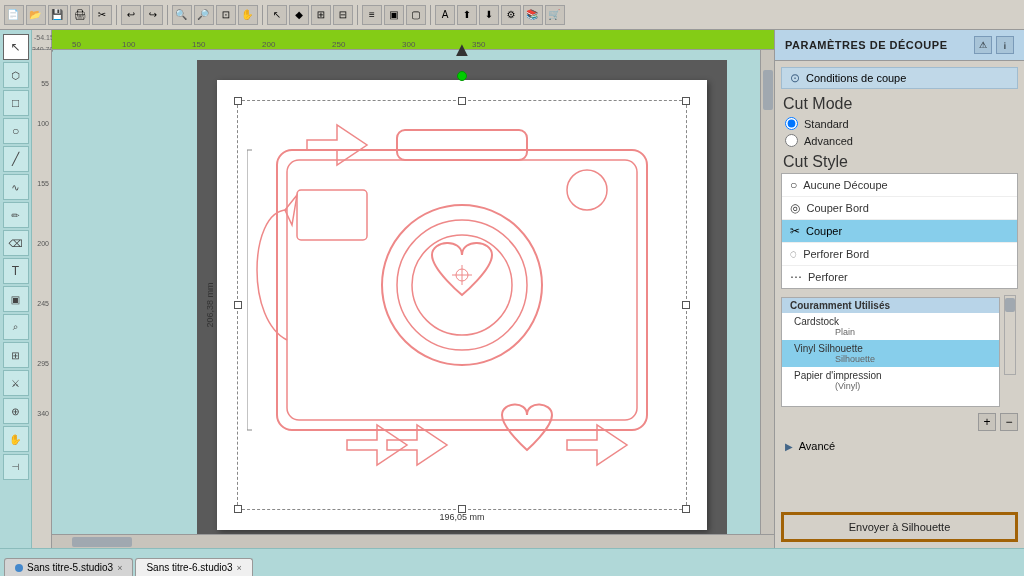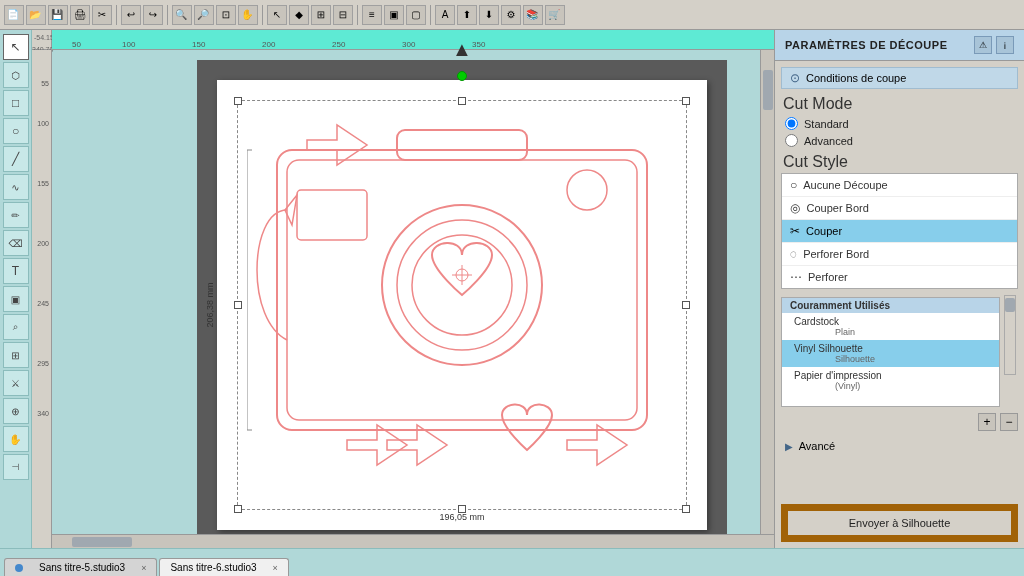--- a/index.html
+++ b/index.html
@@ -36,21 +36,21 @@
     .tool-btn.active { background: #fff; border-color: #666; }
 
     
     #canvas-area {
       flex: 1; background: #b0d8d8; position: relative; overflow: hidden;
     }
 
     
     #ruler-top {
       position: absolute; top: 0; left: 20px; right: 0; height: 20px;
-      background: #5eead4; border-bottom: 1px solid #999;
+      background: #84cc16; border-bottom: 1px solid #999;
       display: flex; align-items: flex-end;
     }
     #ruler-left {
       position: absolute; top: 20px; left: 0; width: 20px; bottom: 0;
       background: #d4d0c8; border-right: 1px solid #999;
     }
     #ruler-corner {
       position: absolute; top: 0; left: 0; width: 20px; height: 20px;
       background: #d4d0c8; border-right: 1px solid #999; border-bottom: 1px solid #999;
     }
@@ -151,21 +151,21 @@
       display: flex; align-items: flex-start; justify-content: center; padding-top: 2px;
     }
     .mat-scrollbar-thumb { width: 10px; height: 14px; background: #a0a8b0; border-radius: 2px; }
 
     .avance-row {
       display: flex; align-items: center; gap: 6px; padding: 3px 4px; cursor: pointer;
     }
     .avance-arrow { font-size: 10px; color: #446688; }
 
     #send-btn {
-      margin: 6px; padding: 6px; background: #d4d0c8; border: 7px solid #a16207;
+      margin: 6px; padding: 6px; background: #d4d0c8; border: 3px solid #a16207;
       text-align: center; cursor: pointer; font-size: 11px; color: #222;
     }
 
     
     #canvas-hscroll {
       position: absolute; bottom: 0; left: 20px; right: 0; height: 14px;
       background: #c8c4bc; border-top: 1px solid #999;
       display: flex; align-items: center;
     }
     #canvas-vscroll {
@@ -177,21 +177,21 @@
     .scroll-thumb-v { width: 10px; height: 40px; background: #a0a8b0; border-radius: 2px; margin-top: 20px; }
 
     
     #bottom-tabs {
       height: 28px; background: #b0d8d8; border-top: 1px solid #8bbcbc;
       display: flex; align-items: flex-end; padding: 0 4px; gap: 2px;
     }
     .tab-item {
       padding: 3px 10px; background: #d4d4d4; border: 1px solid #999;
       border-bottom: none; border-radius: 3px 3px 0 0; font-size: 10px;
-      cursor: pointer; display: flex; align-items: center; gap: 16px;
+      cursor: pointer; display: flex; align-items: center; gap: 4px;
     }
     .tab-item.active { background: #f0f0f0; }
     .tab-close { font-size: 9px; color: #666; cursor: pointer; }
     .tab-dot { width: 8px; height: 8px; border-radius: 50%; background: #4488cc; display: inline-block; }
 
     
     .ruler-tick { position: absolute; bottom: 0; font-size: 8px; color: #555; }
     .ruler-tick-v { position: absolute; left: 0; width: 100%; font-size: 7px; color: #555; text-align: right; padding-right: 2px; }
   </style>
 </head>

